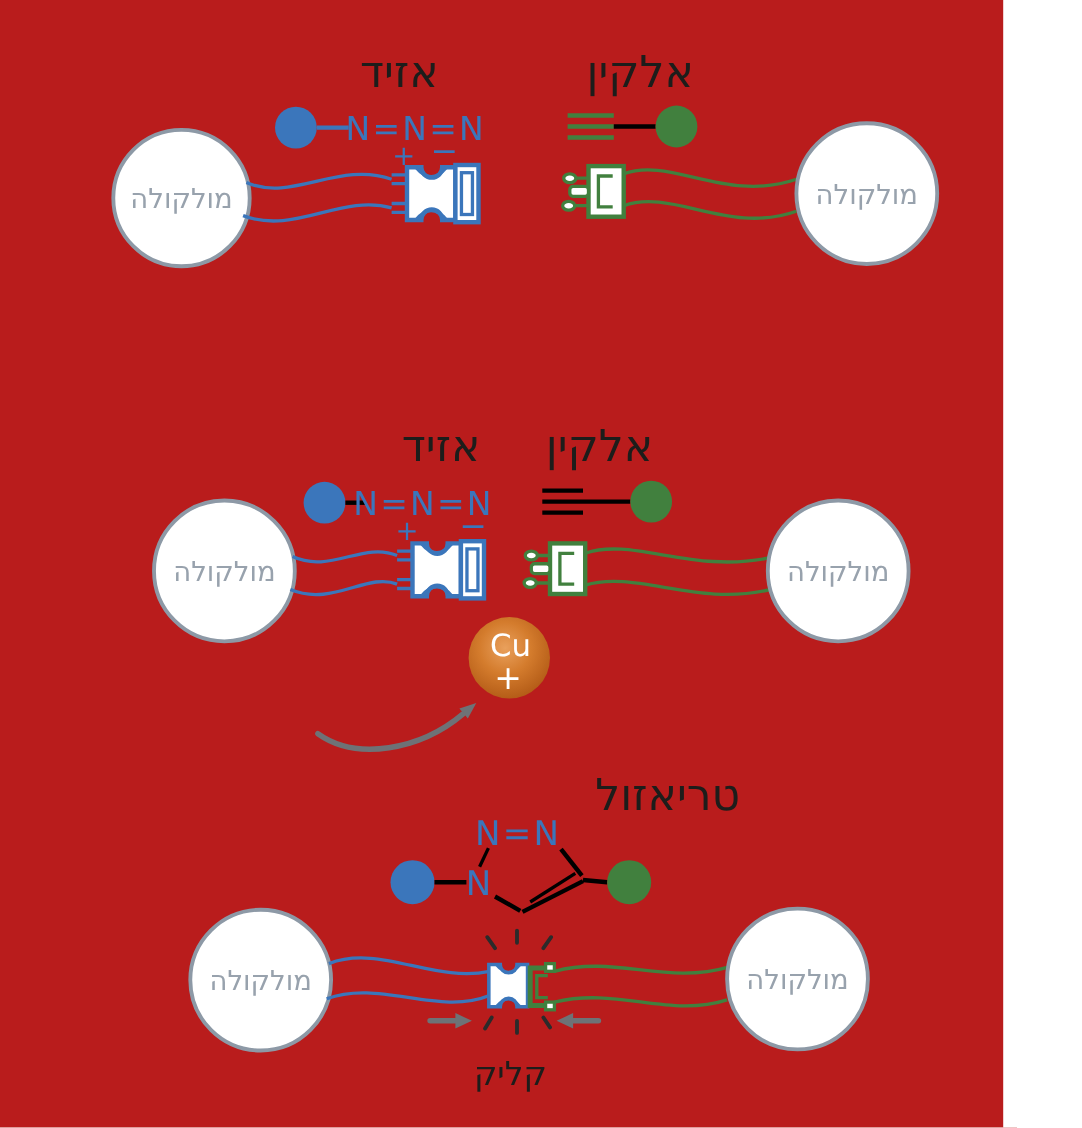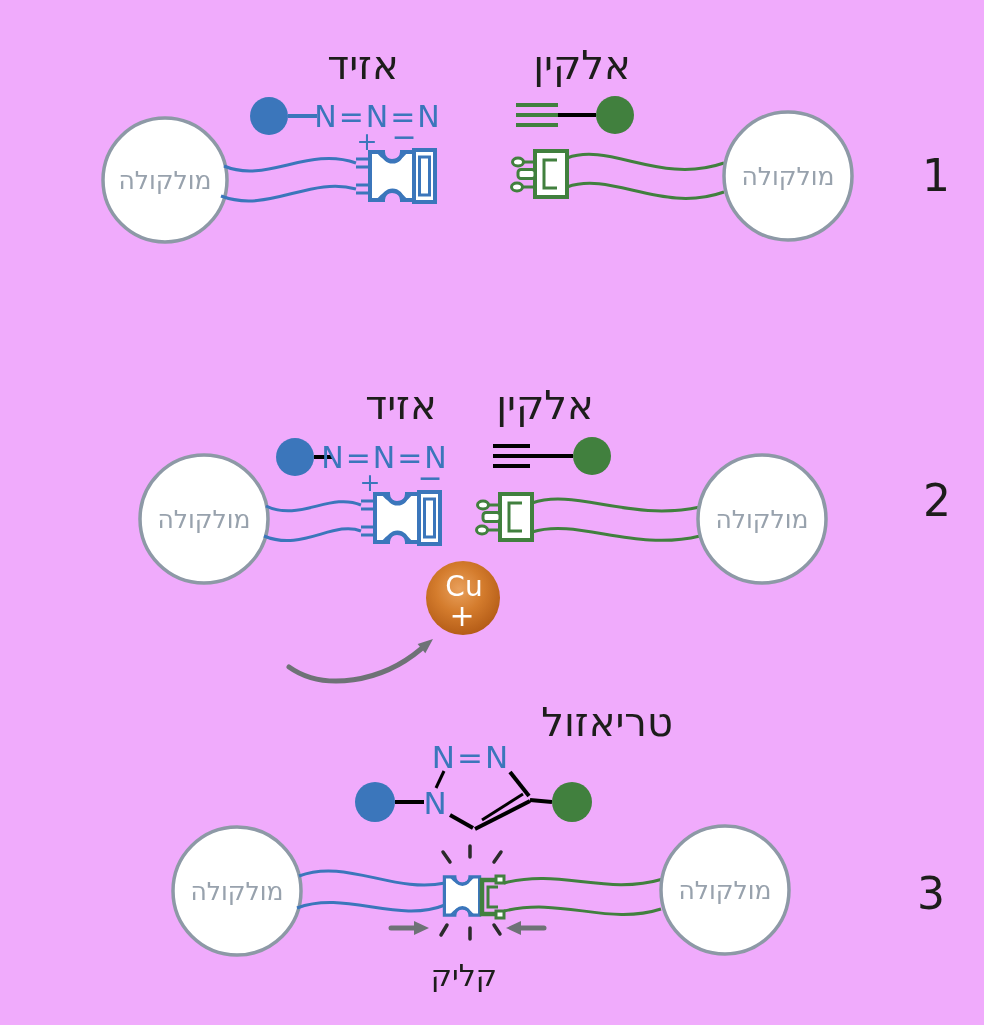--- a/index.html
+++ b/index.html
@@ -1,16 +1,16 @@
 <!DOCTYPE html>
 <html><head>
 <meta charset="utf-8">
 <style>
   html,body{margin:0;padding:0;background:#ffffff;}
-  .stage{position:relative;width:984px;height:1025px;background:#f0abfc;overflow:hidden;
+  .stage{position:relative;width:912px;height:1025px;background:#b91c1c;overflow:hidden;
          font-family:"DejaVu Sans","Liberation Sans",sans-serif;}
   svg text{font-family:"DejaVu Sans","Liberation Sans",sans-serif;}
   .s4{stroke:currentColor;stroke-width:4;}
   .s3{stroke:currentColor;stroke-width:3;}
   .strap{fill:none;stroke-width:3;}
   .blue{color:#3b76bb;}
   .green{color:#41803e;}
   .section-label{font-size:40px;fill:#1d1d1b;text-anchor:middle;}
   .step-number{font-size:44px;fill:#1d1d1b;text-anchor:middle;}
   .formula{font-size:30px;fill:#3b76bb;text-anchor:middle;letter-spacing:2px;}

